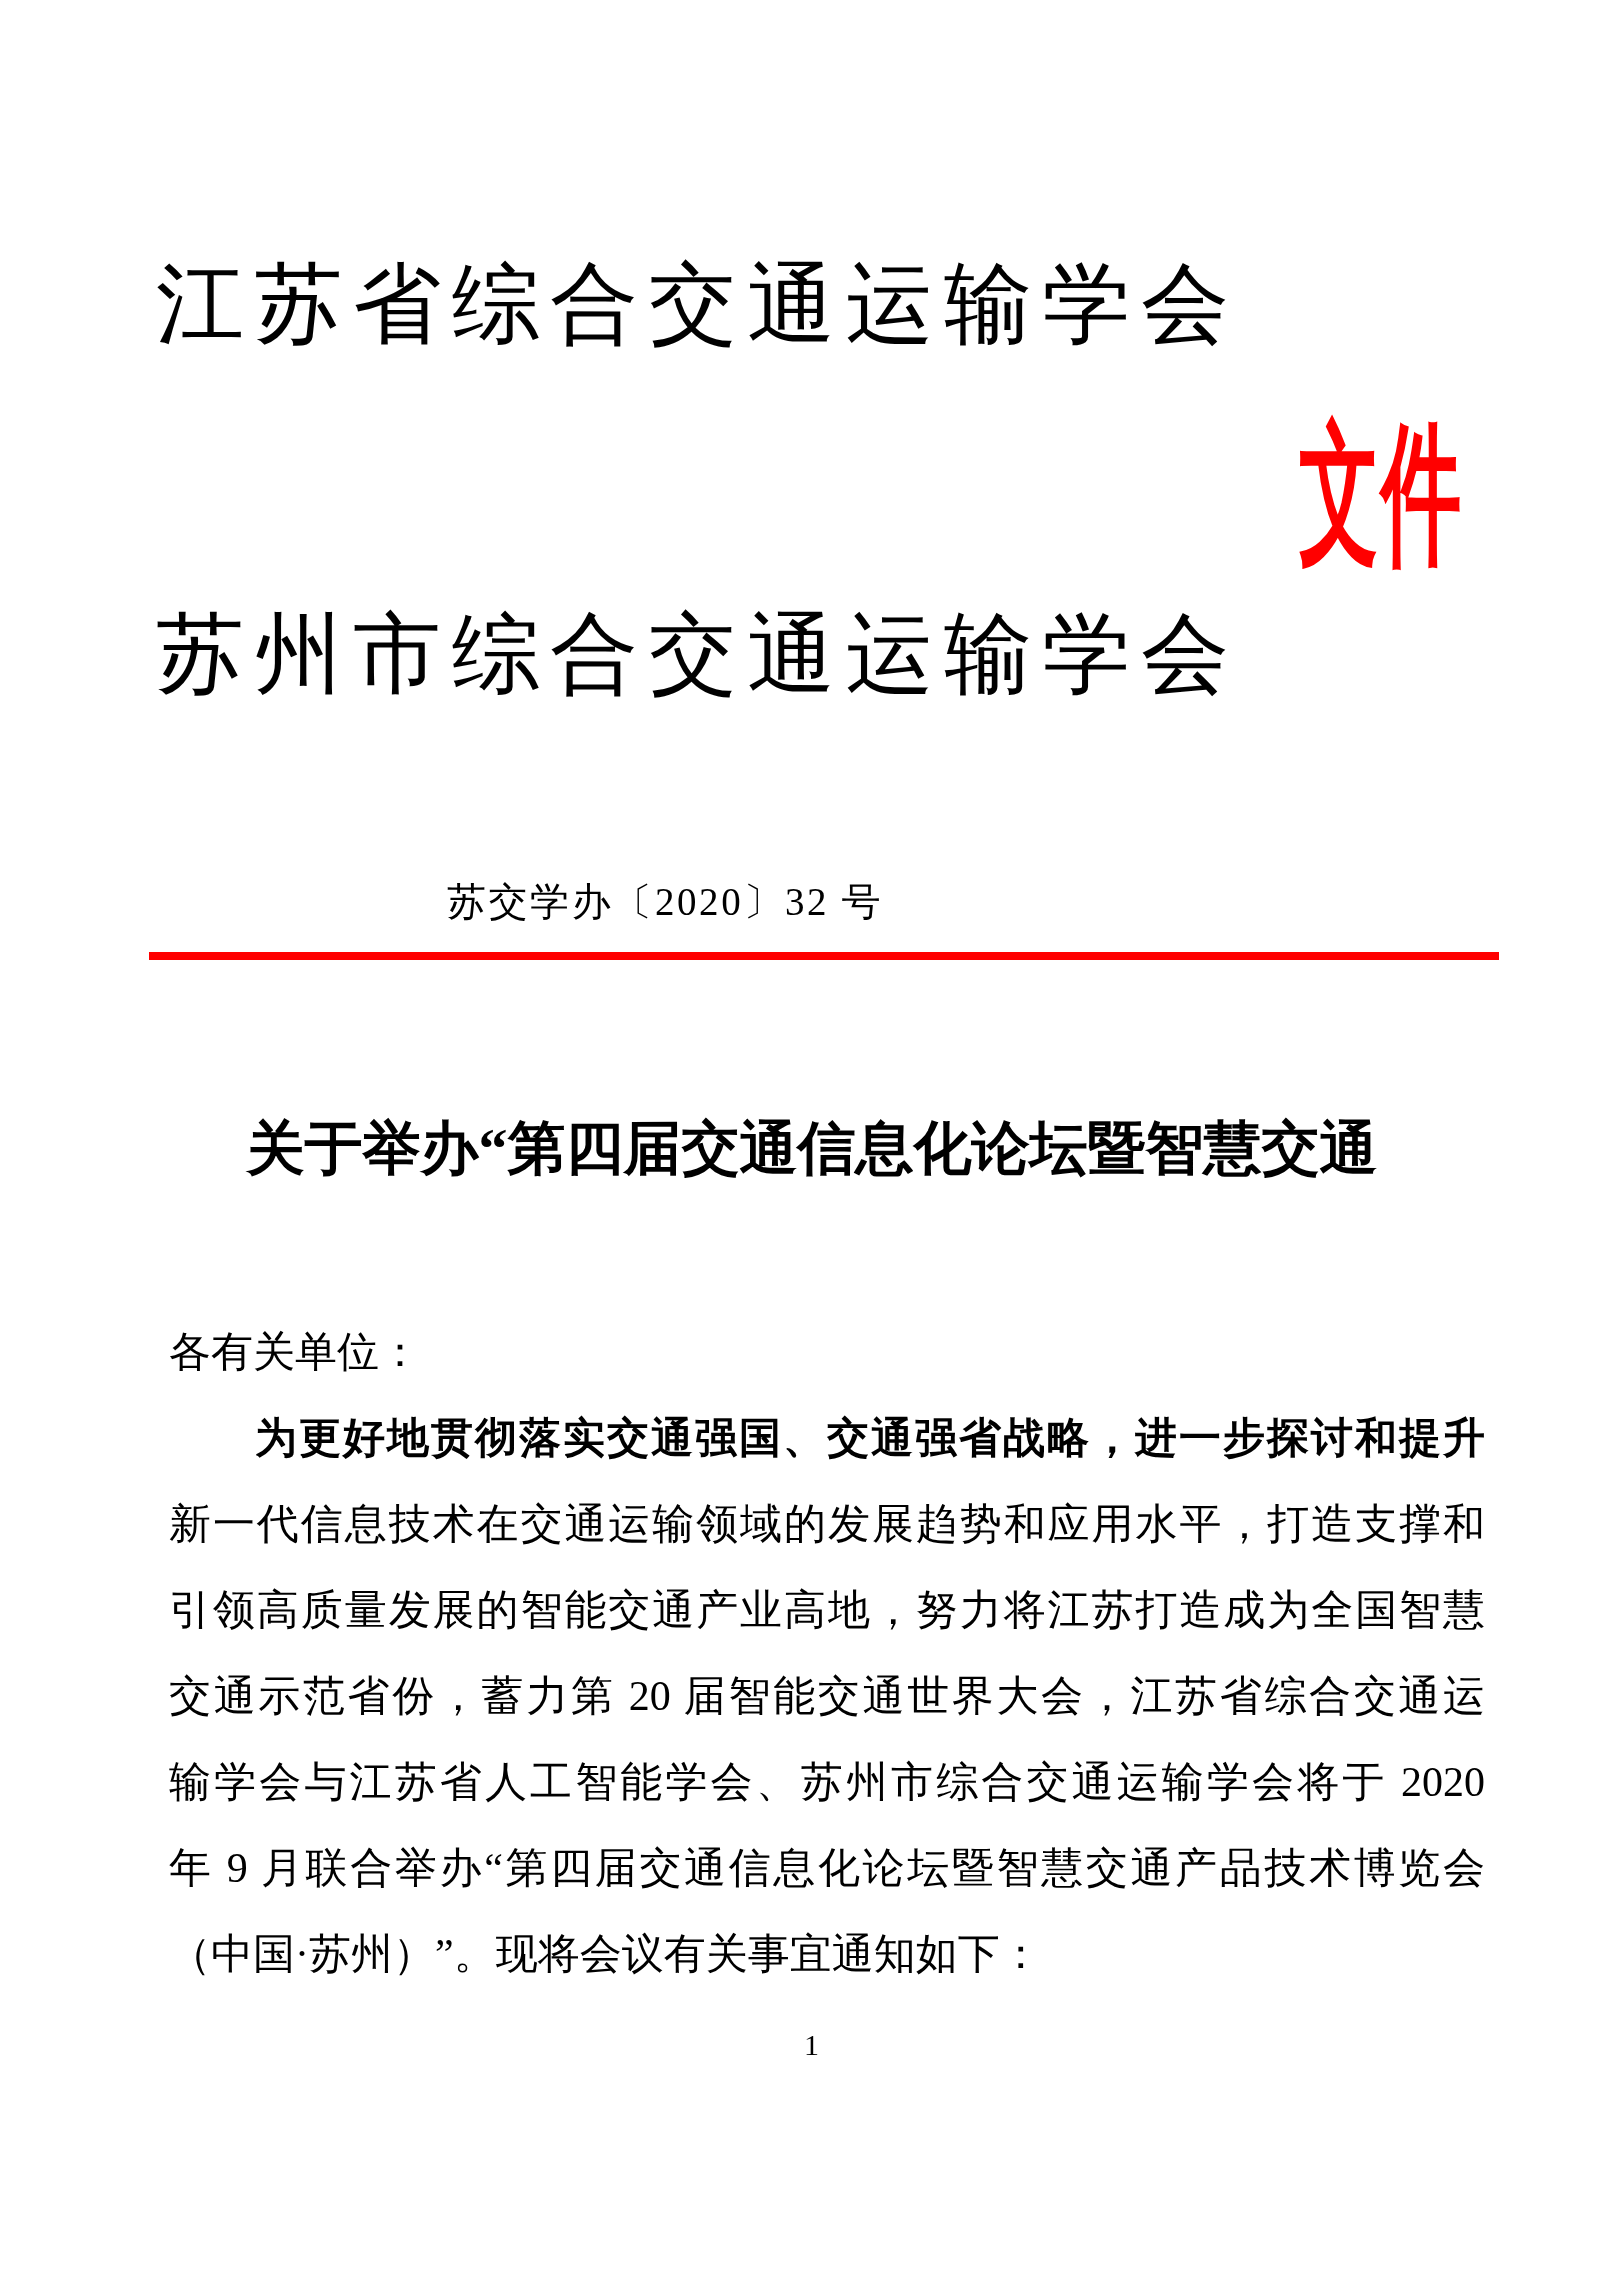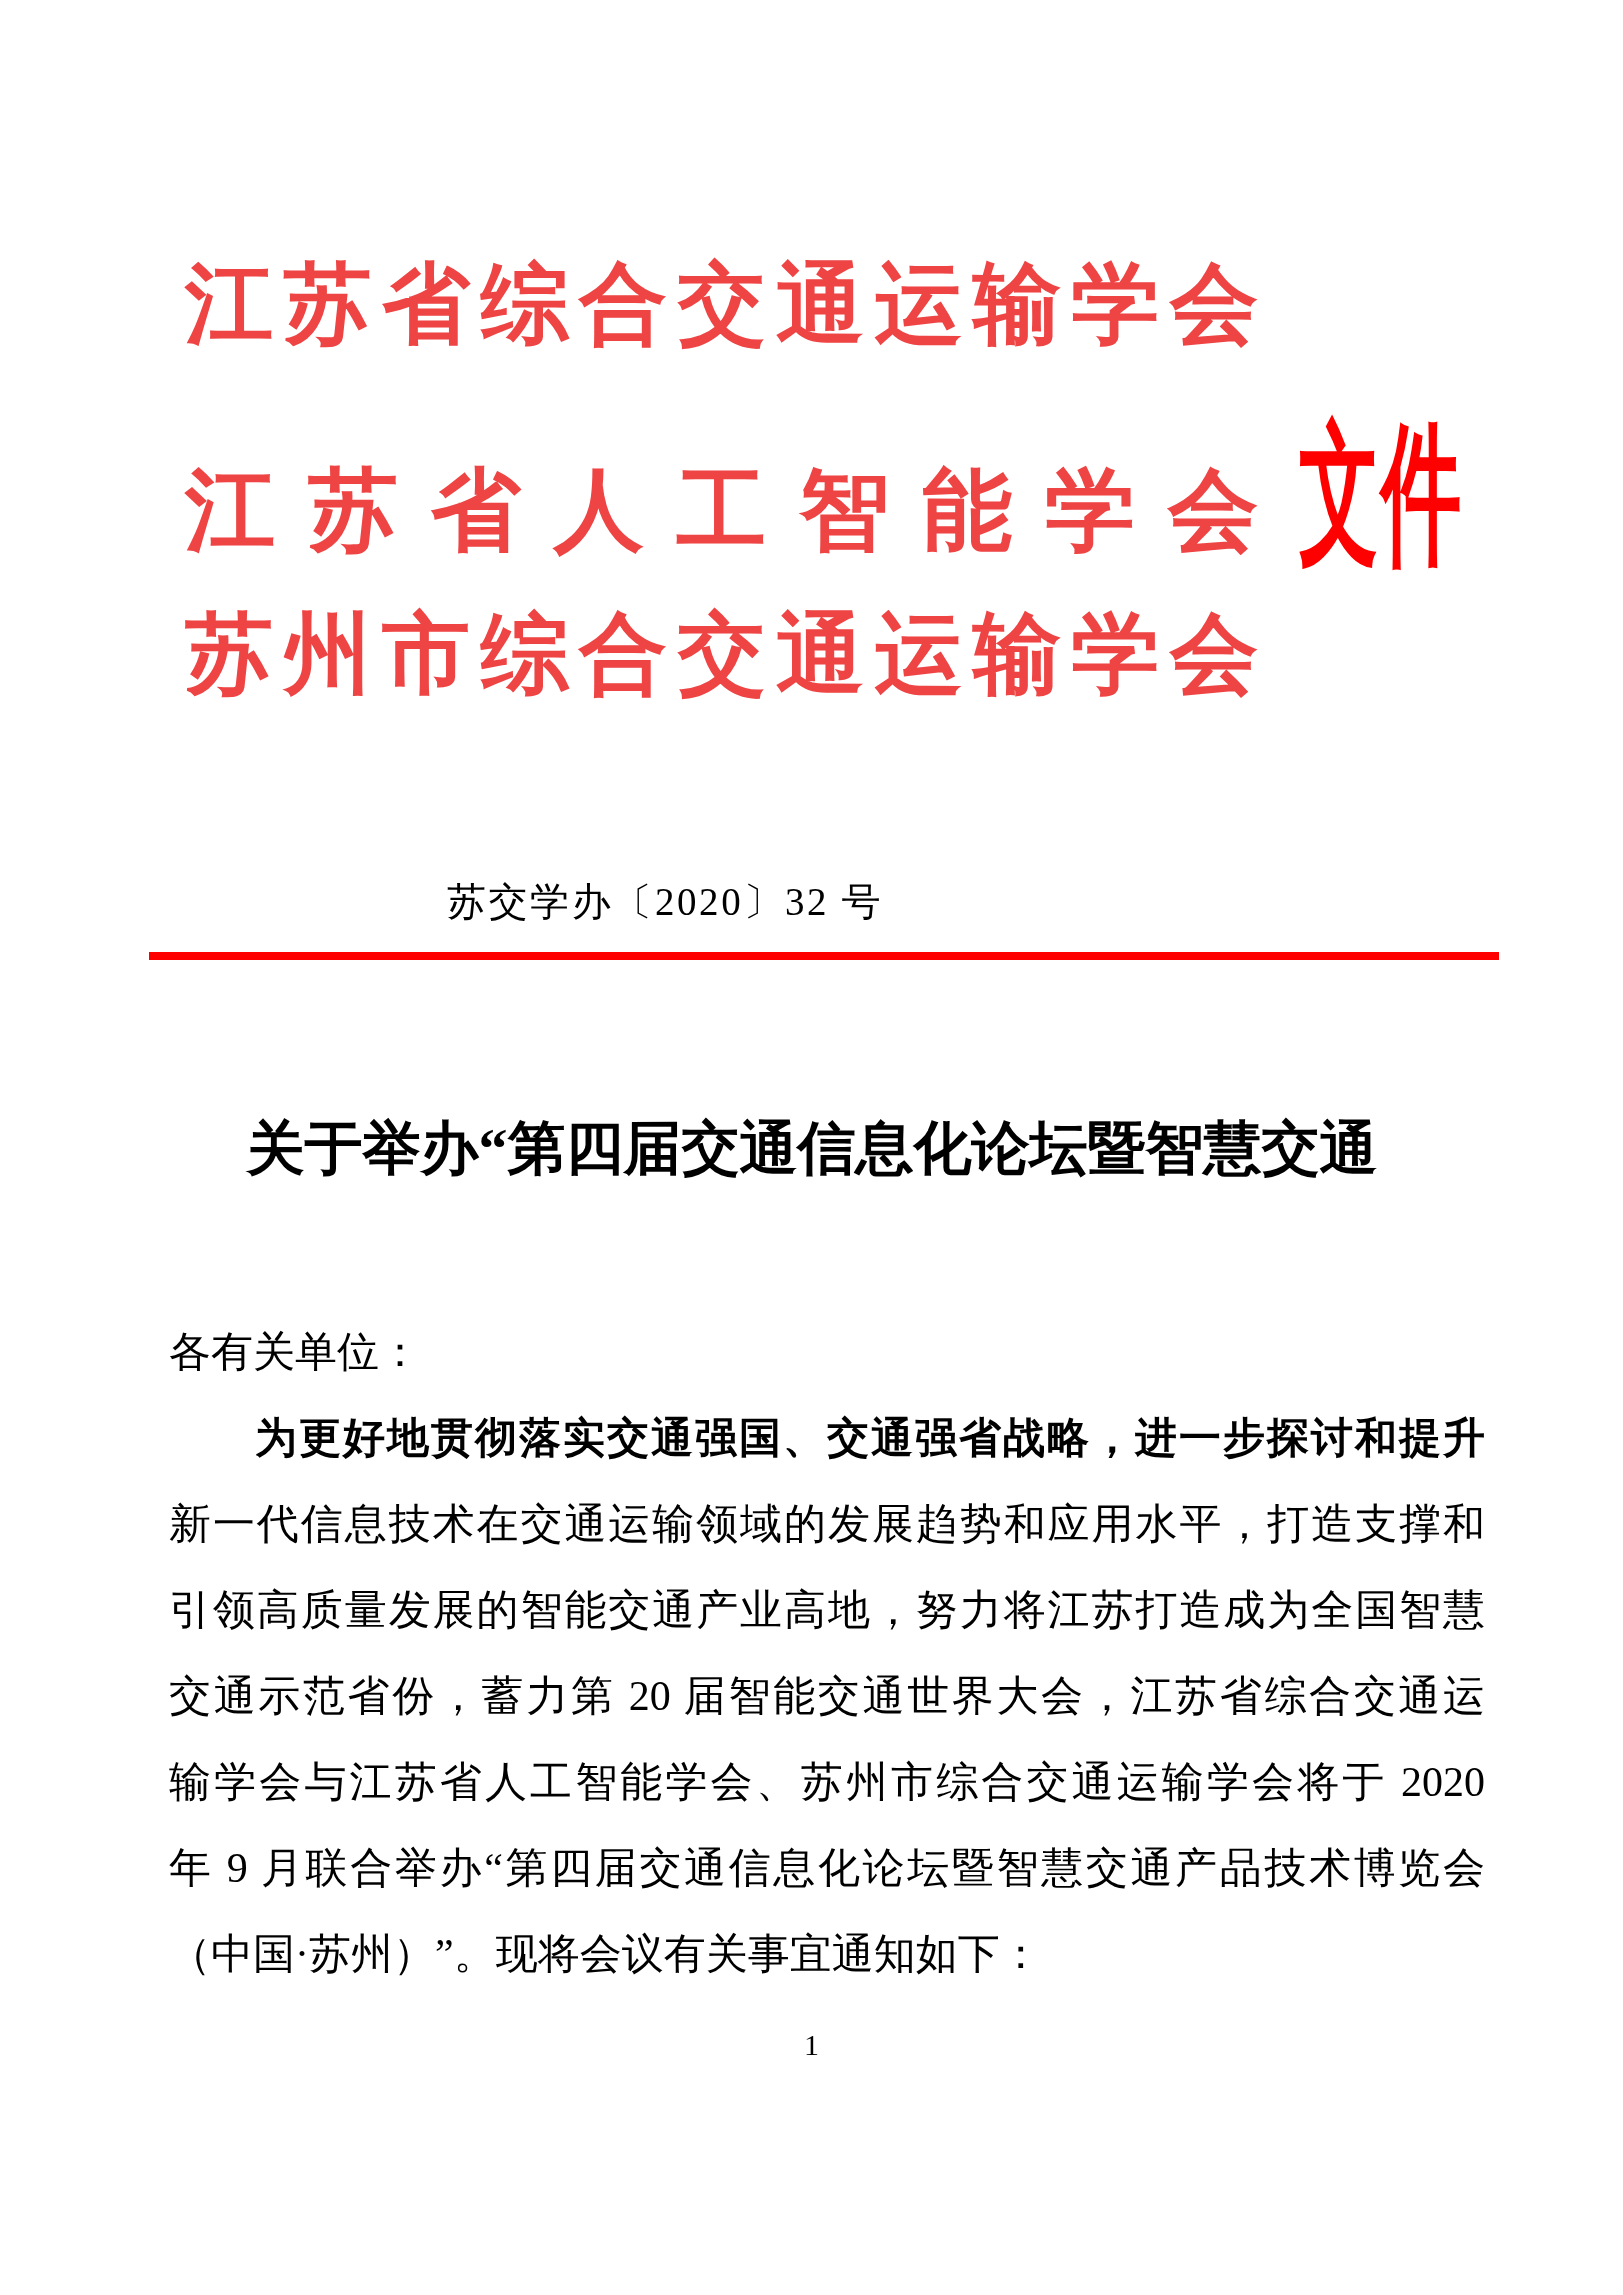--- a/index.html
+++ b/index.html
@@ -8,25 +8,25 @@
     width: 1623px;
     height: 2295px;
     background: #ffffff;
     overflow: hidden;
     font-family: "Liberation Serif", serif;
     color: #000000;
   }
   
   .org-line {
     position: absolute;
-    left: 185px;
+    left: 156px;
     width: 1073px;
-    color: #ef4444;
+    color: #000000;
     font-family: "Liberation Sans", sans-serif;
-    font-weight: bold;
+    font-weight: normal;
     white-space: nowrap;
     text-align: justify;
     text-align-last: justify;
     -moz-text-align-last: justify;
   }
   .org-line-1 { top: 257px;  font-size: 88px; line-height: 93px; }
   .org-line-2 { top: 463px;  font-size: 90px; line-height: 95px; }
   .org-line-3 { top: 607px;  font-size: 88px; line-height: 93px; }
   .doc-type-label {
     position: absolute;
@@ -107,21 +107,20 @@
     color: #000000;
   }
 </style>
 </head>
 <body>
 
 <div class="page">
 
   <div class="org-line org-line-1">江苏省综合交通运输学会</div>
 
-  <div class="org-line org-line-2">江苏省人工智能学会</div>
 
   <div class="org-line org-line-3">苏州市综合交通运输学会</div>
 
   <div class="doc-type-label">文件</div>
 
   <div class="doc-number">苏交学办〔2020〕32 号</div>
 
   <div class="red-rule"></div>
 
   <div class="title-block">

